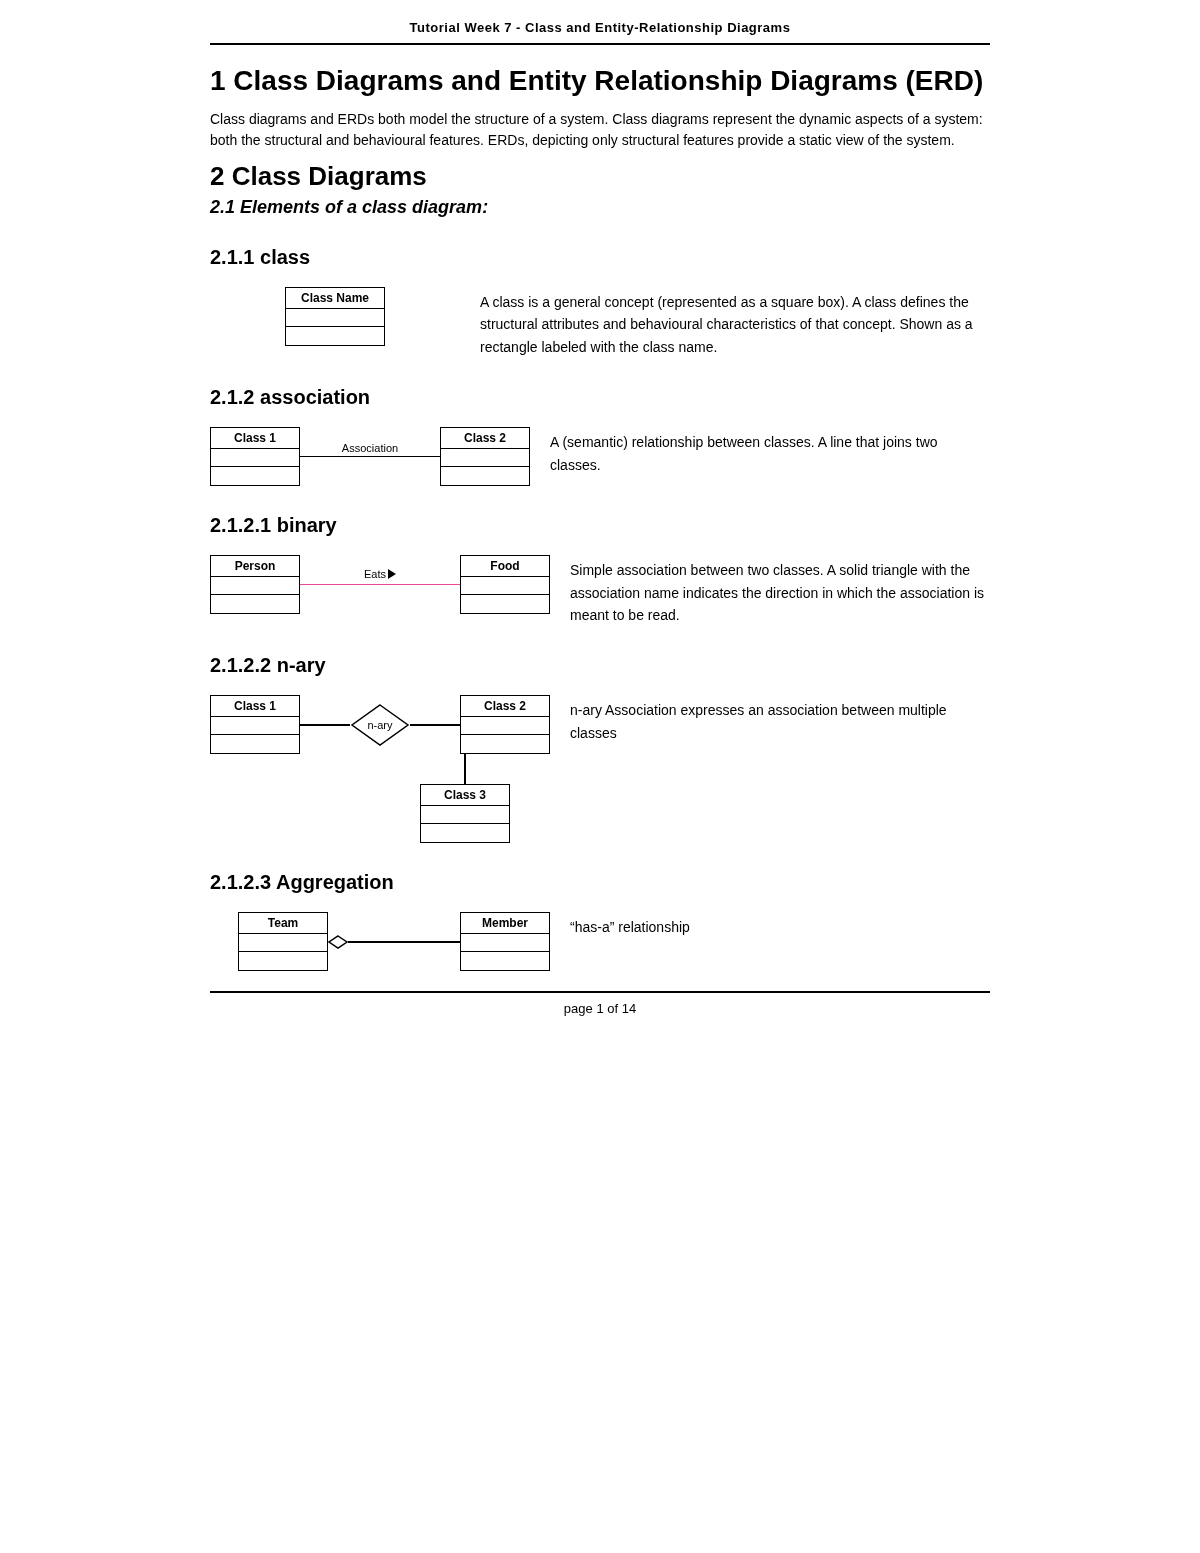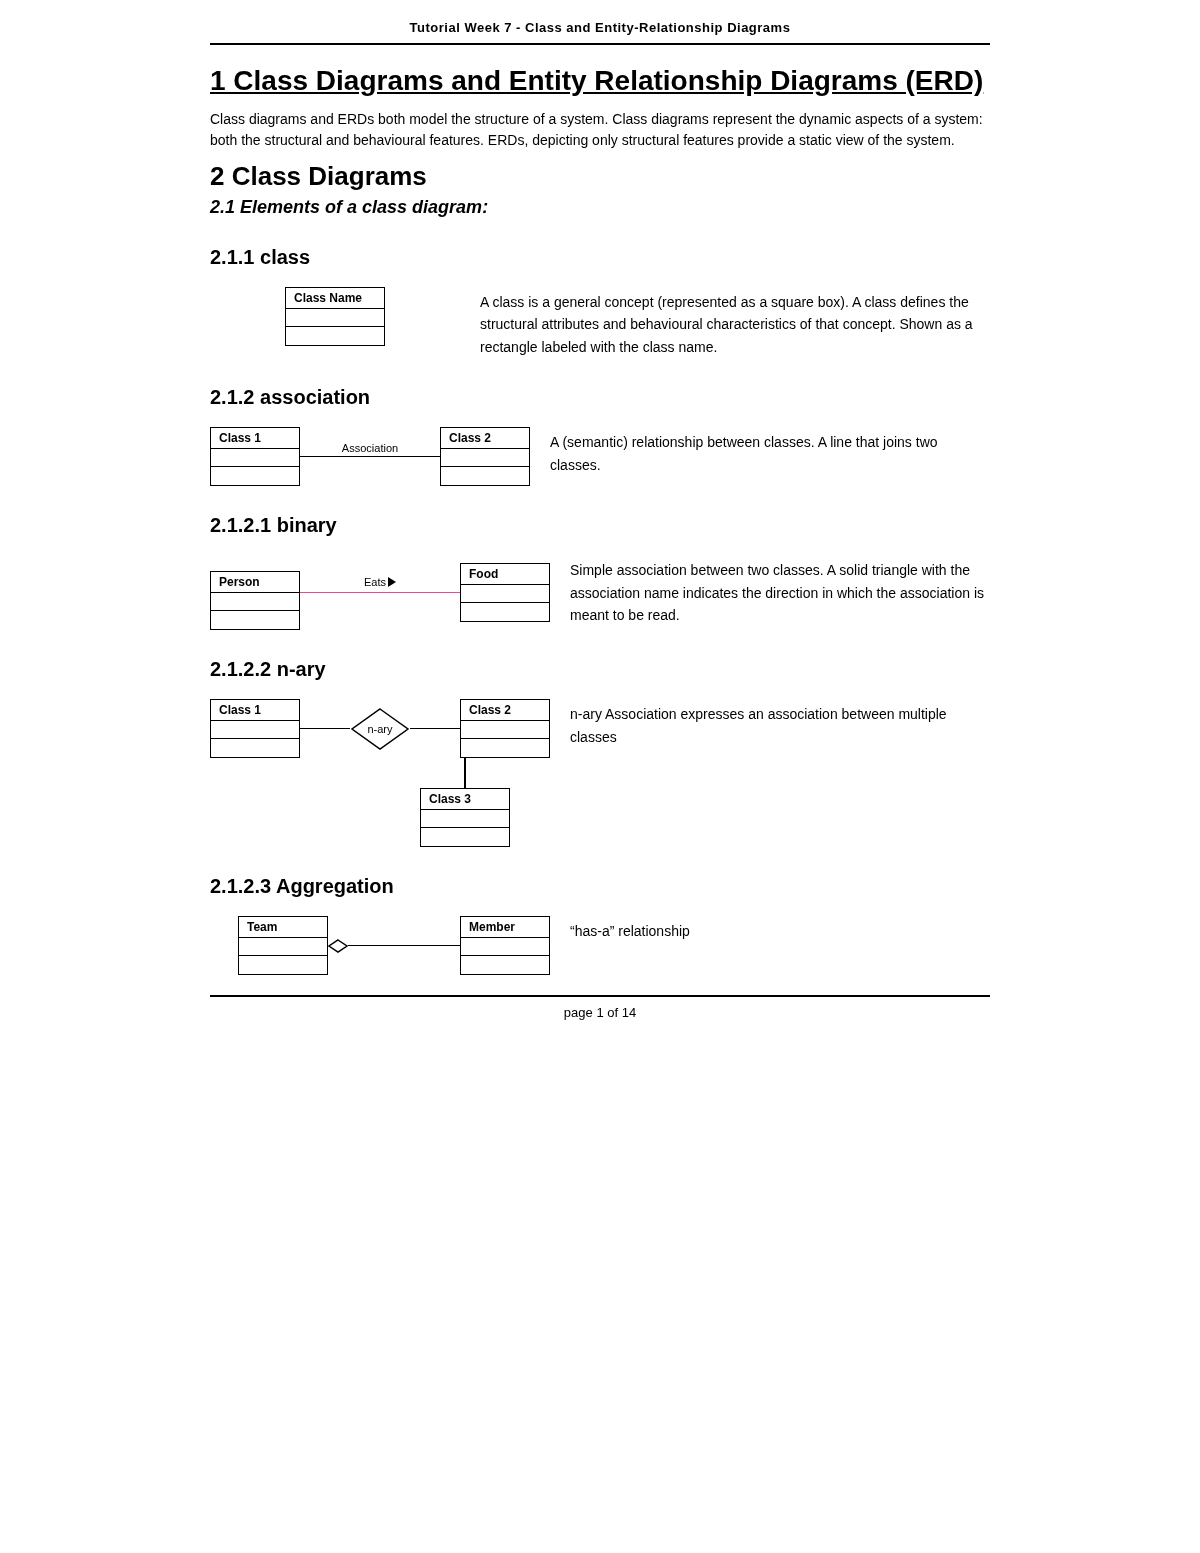--- a/index.html
+++ b/index.html
@@ -25,21 +25,20 @@
       border-top: 2px solid #000;
       padding-top: 8px;
       margin-top: 20px;
       font-size: 13px;
     }
     h1 {
       font-size: 28px;
       font-weight: bold;
       margin-bottom: 12px;
       margin-top: 10px;
-      text-decoration: underline;
     }
     .intro-text {
       font-size: 14px;
       line-height: 1.5;
     }
     h2 {
       font-size: 26px;
       font-weight: bold;
       margin-bottom: 5px;
       margin-top: 10px;
@@ -77,21 +76,21 @@
       line-height: 1.6;
       padding-top: 4px;
       flex: 1;
     }
     
     .class-box {
       border: 1.5px solid #000;
       font-size: 12px;
       font-weight: bold;
       min-width: 90px;
-      text-align: left;
+      text-align: center;
     }
     .class-box .class-name {
       border-bottom: 1.5px solid #000;
       padding: 3px 8px;
       font-weight: bold;
       font-size: 12px;
     }
     .class-box .class-body {
       height: 18px;
       border-bottom: 1.5px solid #000;
@@ -214,21 +213,21 @@
       </div>
     </div>
     <div class="desc-text">A (semantic) relationship between classes. A line that joins two classes.</div>
   </div>
 
   <h4>2.1.2.1  binary</h4>
   <div class="diagram-row">
     <div class="diagram-area">
       <div class="binary-diagram">
 
-        <div class="class-box" style="width:80px; flex-shrink:0;margin-top:16px;">
+        <div class="class-box" style="width:80px; flex-shrink:0;">
           <div class="class-name">Person</div>
           <div class="class-body"></div>
           <div class="class-body2"></div>
         </div>
 
         <div style="display:flex;align-items:center;flex:1;position:relative;height:40px;">
           <div style="width:100%;height:1.5px;background:#ec4899;position:relative;">
             <span style="position:absolute;top:-16px;left:50%;transform:translateX(-50%);font-size:11px;white-space:nowrap;display:flex;align-items:center;gap:2px;">
               <span>Eats</span>
               <span style="display:inline-block;width:0;height:0;border-top:5px solid transparent;border-bottom:5px solid transparent;border-left:8px solid #000;vertical-align:middle;"></span>

